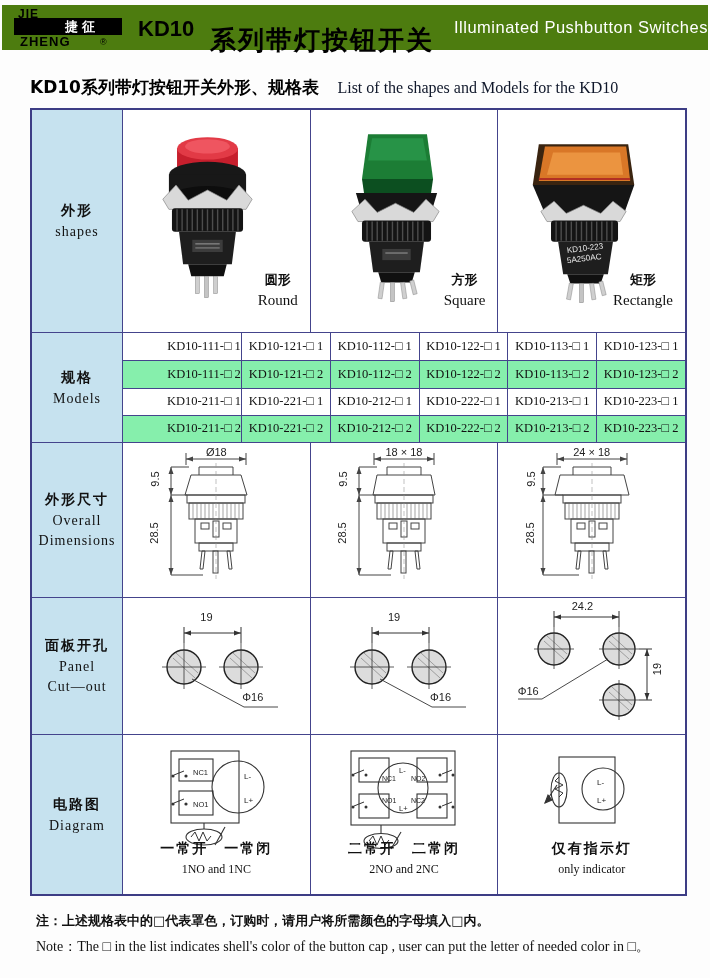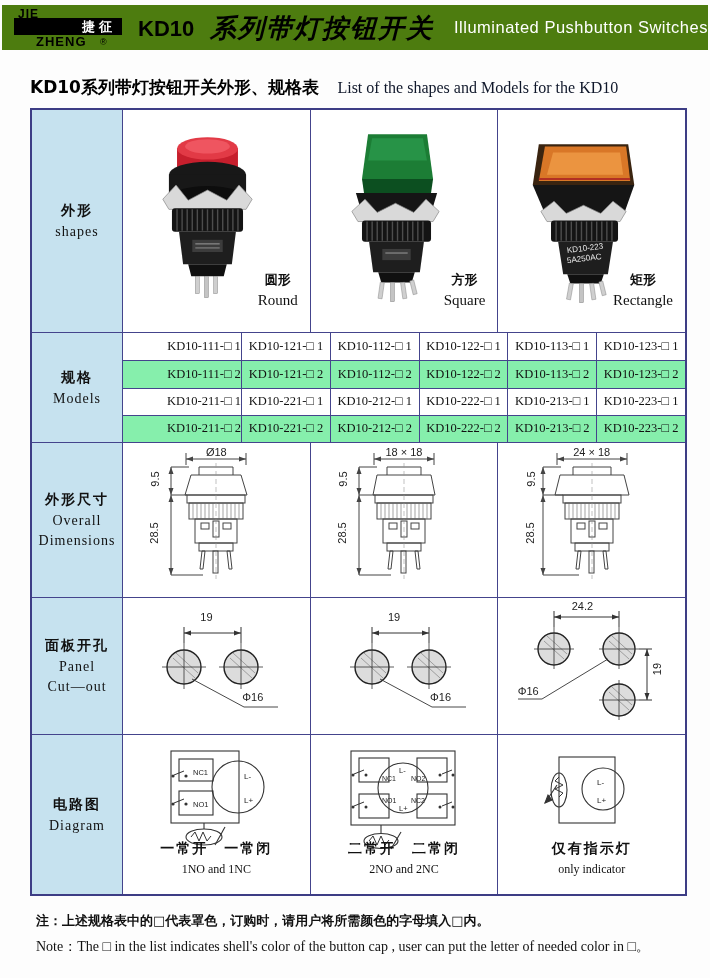--- a/index.html
+++ b/index.html
@@ -3,26 +3,26 @@
 <meta charset="utf-8">
 <style>
   html,body{margin:0;padding:0;background:#e8e8e8;}
   .page{position:relative;width:710px;height:978px;background:#fdfdfd;overflow:hidden;
         font-family:"Liberation Sans",sans-serif;color:#111;}
   
   .banner{position:absolute;top:5px;left:2px;width:706px;height:45px;background:#4d7c0f;}
   .logo{position:absolute;left:12px;top:2px;width:110px;height:42px;}
   .logo-jie{position:absolute;left:4px;top:0;font-weight:bold;font-size:12px;color:#000;letter-spacing:1px;}
   .logo-bar{position:absolute;left:0;top:11px;width:108px;height:17px;background:#000;
-            display:flex;align-items:center;justify-content:flex-end;padding-right:6px;box-sizing:border-box;}
+            display:flex;align-items:center;justify-content:flex-end;padding-right:23px;box-sizing:border-box;}
   .logo-cn{color:#fff;font-weight:bold;font-size:13px;letter-spacing:4px;font-family:"DejaVu Sans",sans-serif;}
-  .logo-zheng{position:absolute;left:22px;top:27px;font-weight:bold;font-size:13px;color:#000;letter-spacing:1px;}
+  .logo-zheng{position:absolute;left:6px;top:27px;font-weight:bold;font-size:13px;color:#000;letter-spacing:1px;}
   .logo-reg{position:absolute;left:86px;top:30px;font-size:9px;color:#000;}
   .hdr-model{position:absolute;left:136px;top:11px;font-size:22px;font-weight:bold;color:#000;}
-  .hdr-cn{position:absolute;left:208px;top:6px;font-size:26px;font-weight:bold;font-style:italic;color:#000;
+  .hdr-cn{position:absolute;left:208px;top:18px;font-size:26px;font-weight:bold;color:#000;
           letter-spacing:2px;font-family:"DejaVu Sans",sans-serif;}
   .hdr-en{position:absolute;left:452px;top:13px;font-size:16.5px;color:#fff;letter-spacing:0.5px;}
   
   .page-title{position:absolute;left:30px;top:76px;width:660px;white-space:nowrap;}
   .pt-cn{font-size:17px;font-weight:bold;color:#000;font-family:"DejaVu Sans",sans-serif;}
   .pt-en{font-size:16px;color:#0f172a;font-family:"Liberation Serif",serif;margin-left:14px;}
   
   .spec-table{position:absolute;left:30px;top:108px;width:653px;height:784px;
               border:2px solid #3d3d85;box-sizing:content-box;
               display:grid;grid-template-columns:90px 1fr 1fr 1fr;

